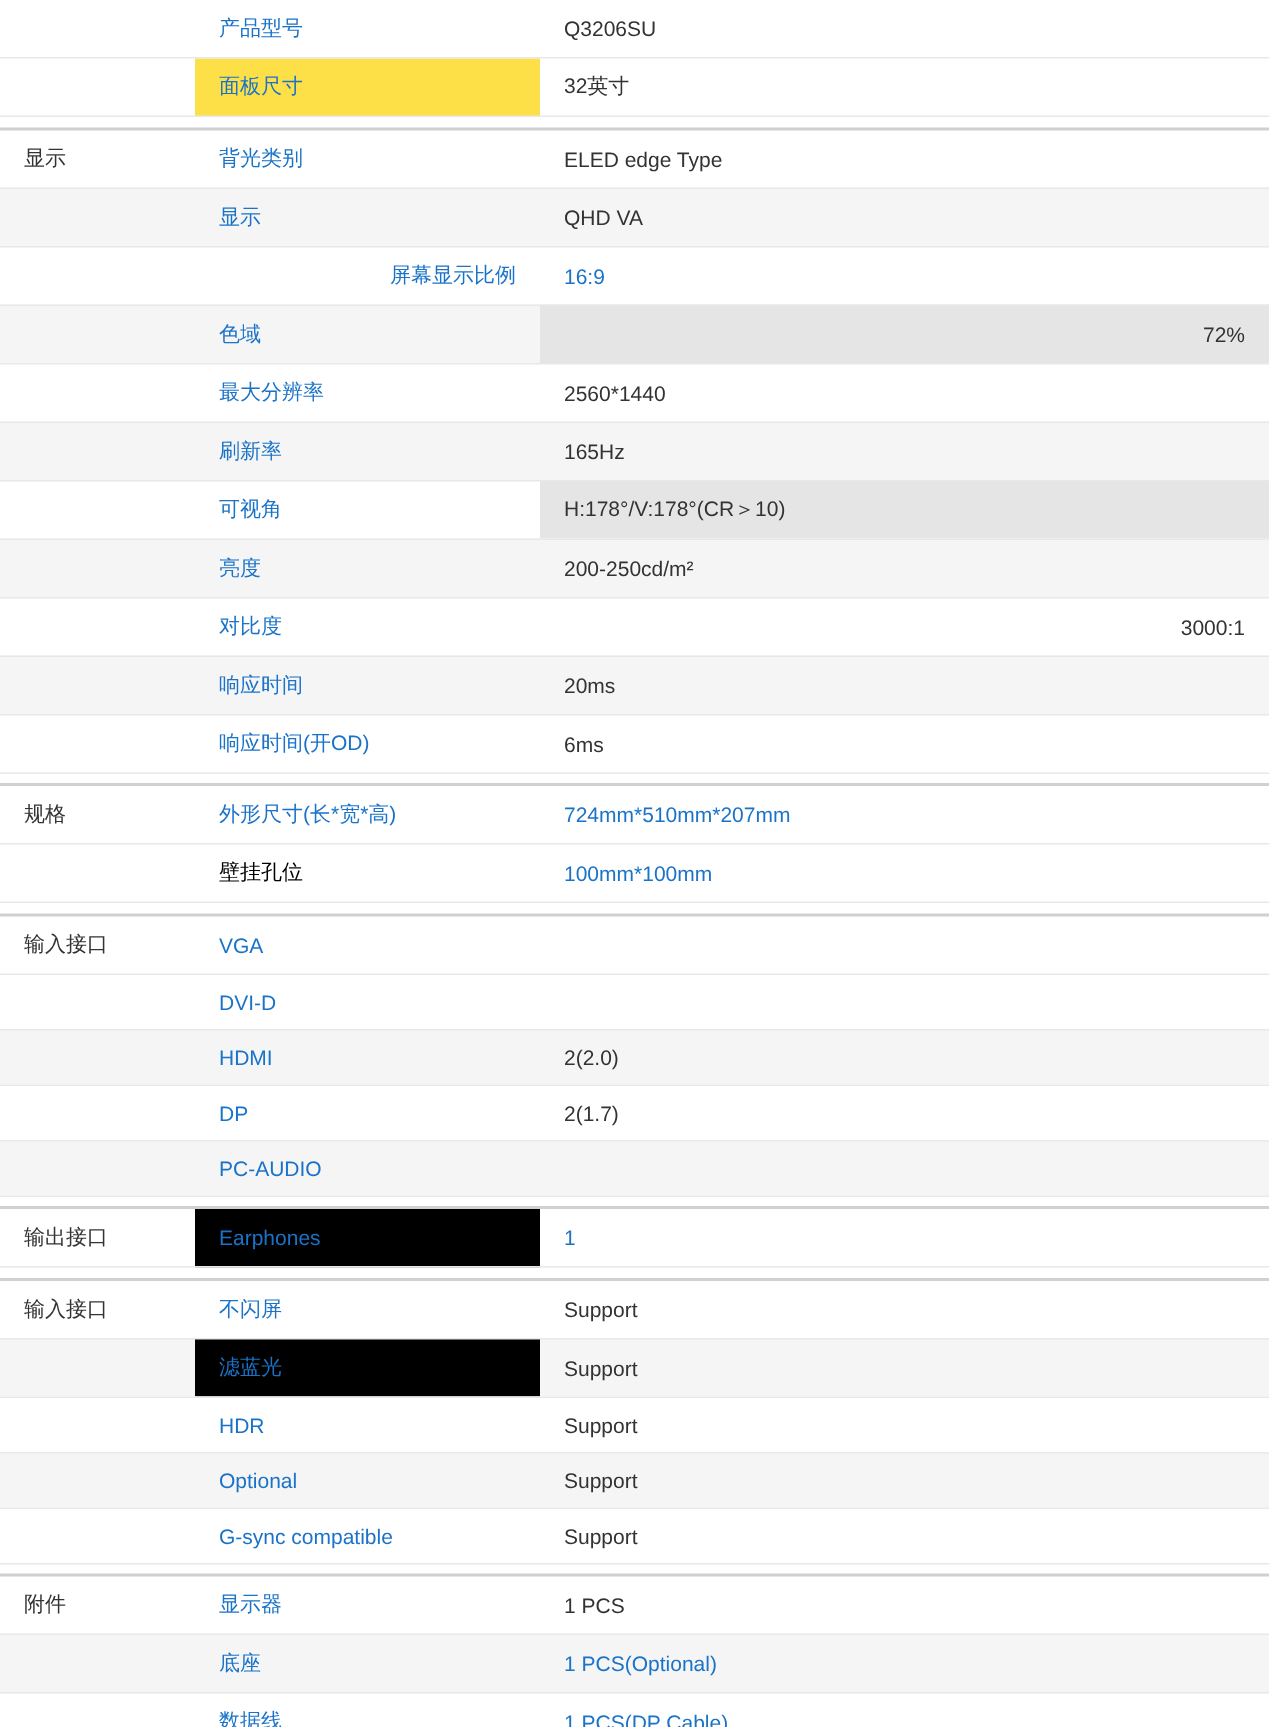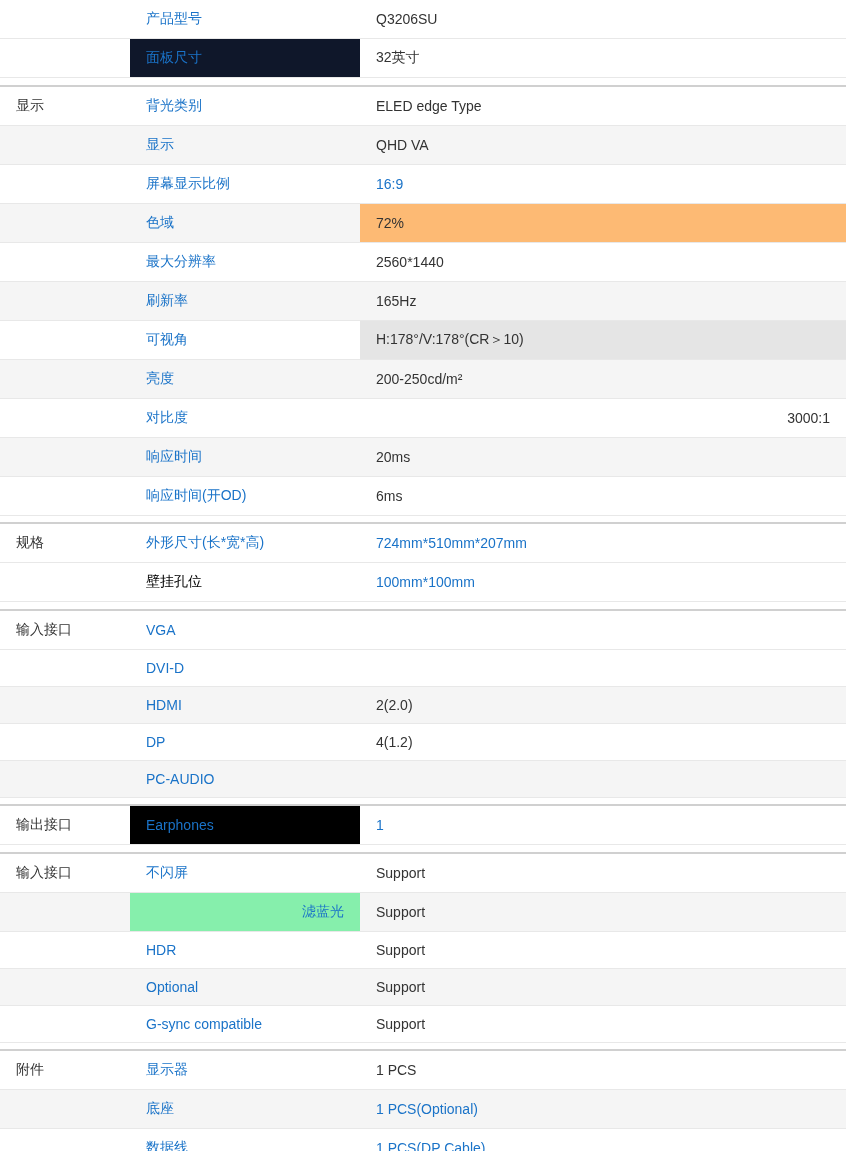--- a/index.html
+++ b/index.html
@@ -35,45 +35,45 @@
 
 <table class="spec-table">
   <tbody id="table-body">
   <tr>
         <td style="background-color: rgb(255, 255, 255); color: rgb(51, 51, 51); width: 130px; border-bottom: 1px solid rgb(232, 232, 232);"></td>
         <td style="background-color: rgb(255, 255, 255); color: rgb(26, 115, 200); width: 230px; border-bottom: 1px solid rgb(232, 232, 232);">产品型号</td>
         <td style="background-color: rgb(255, 255, 255); color: rgb(51, 51, 51); border-bottom: 1px solid rgb(232, 232, 232);">Q3206SU</td>
       </tr>
       <tr>
         <td style="background-color: rgb(255, 255, 255); color: rgb(51, 51, 51); width: 130px; border-bottom: 1px solid rgb(232, 232, 232);"></td>
-        <td style="background-color: #0f172a; color: rgb(26, 115, 200); width: 230px; border-bottom: 1px solid rgb(232, 232, 232);">面板尺寸</td>
+        <td style="background-color: #fde047; color: rgb(26, 115, 200); width: 230px; border-bottom: 1px solid rgb(232, 232, 232);">面板尺寸</td>
         <td style="background-color: rgb(255, 255, 255); color: rgb(51, 51, 51); border-bottom: 1px solid rgb(232, 232, 232);">32英寸</td>
       </tr>
       <tr>
         <td colspan="3" style="border-bottom: 2px solid rgb(208, 208, 208); background-color: rgb(255, 255, 255); height: 8px; padding: 0px;"></td>
       </tr>
       <tr>
         <td style="background-color: rgb(255, 255, 255); color: rgb(51, 51, 51); width: 130px; border-bottom: 1px solid rgb(232, 232, 232);">显示</td>
         <td style="background-color: rgb(255, 255, 255); color: rgb(26, 115, 200); width: 230px; border-bottom: 1px solid rgb(232, 232, 232);">背光类别</td>
         <td style="background-color: rgb(255, 255, 255); color: rgb(51, 51, 51); border-bottom: 1px solid rgb(232, 232, 232);">ELED edge Type</td>
       </tr>
       <tr>
         <td style="background-color: rgb(245, 245, 245); color: rgb(51, 51, 51); width: 130px; border-bottom: 1px solid rgb(232, 232, 232);"></td>
         <td style="background-color: rgb(245, 245, 245); color: rgb(26, 115, 200); width: 230px; border-bottom: 1px solid rgb(232, 232, 232);">显示</td>
         <td style="background-color: rgb(245, 245, 245); color: rgb(51, 51, 51); border-bottom: 1px solid rgb(232, 232, 232);">QHD VA</td>
       </tr>
       <tr>
         <td style="background-color: rgb(255, 255, 255); color: rgb(51, 51, 51); width: 130px; border-bottom: 1px solid rgb(232, 232, 232);"></td>
-        <td style="background-color: rgb(255, 255, 255); color: rgb(26, 115, 200); width: 230px; border-bottom: 1px solid rgb(232, 232, 232);">屏幕显示比例</td>
+        <td style="background-color: rgb(255, 255, 255); color: rgb(26, 115, 200); width: 230px; border-bottom: 1px solid rgb(232, 232, 232); text-align: right;">屏幕显示比例</td>
         <td style="background-color: rgb(255, 255, 255); color: rgb(26, 115, 200); border-bottom: 1px solid rgb(232, 232, 232);">16:9</td>
       </tr>
       <tr>
         <td style="background-color: rgb(245, 245, 245); color: rgb(51, 51, 51); width: 130px; border-bottom: 1px solid rgb(232, 232, 232);"></td>
         <td style="background-color: rgb(245, 245, 245); color: rgb(26, 115, 200); width: 230px; border-bottom: 1px solid rgb(232, 232, 232); font-family: Liberation Mono, monospace;">色域</td>
-        <td style="background-color: #fdba74; color: rgb(51, 51, 51); border-bottom: 1px solid rgb(232, 232, 232);">72%</td>
+        <td style="background-color: #e5e5e5; color: rgb(51, 51, 51); border-bottom: 1px solid rgb(232, 232, 232); text-align: right;">72%</td>
       </tr>
       <tr>
         <td style="background-color: rgb(255, 255, 255); color: rgb(51, 51, 51); width: 130px; border-bottom: 1px solid rgb(232, 232, 232);"></td>
         <td style="background-color: rgb(255, 255, 255); color: rgb(26, 115, 200); width: 230px; border-bottom: 1px solid rgb(232, 232, 232);">最大分辨率</td>
         <td style="background-color: rgb(255, 255, 255); color: rgb(51, 51, 51); border-bottom: 1px solid rgb(232, 232, 232);">2560*1440</td>
       </tr>
       <tr>
         <td style="background-color: rgb(245, 245, 245); color: rgb(51, 51, 51); width: 130px; border-bottom: 1px solid rgb(232, 232, 232);"></td>
         <td style="background-color: rgb(245, 245, 245); color: rgb(26, 115, 200); width: 230px; border-bottom: 1px solid rgb(232, 232, 232);">刷新率</td>
         <td style="background-color: rgb(245, 245, 245); color: rgb(51, 51, 51); border-bottom: 1px solid rgb(232, 232, 232);">165Hz</td>
@@ -130,21 +130,21 @@
         <td style="background-color: rgb(255, 255, 255); color: rgb(51, 51, 51); border-bottom: 1px solid rgb(232, 232, 232);"></td>
       </tr>
       <tr>
         <td style="background-color: rgb(245, 245, 245); color: rgb(51, 51, 51); width: 130px; border-bottom: 1px solid rgb(232, 232, 232);"></td>
         <td style="background-color: rgb(245, 245, 245); color: rgb(26, 115, 200); width: 230px; border-bottom: 1px solid rgb(232, 232, 232);">HDMI</td>
         <td style="background-color: rgb(245, 245, 245); color: rgb(51, 51, 51); border-bottom: 1px solid rgb(232, 232, 232);">2(2.0)</td>
       </tr>
       <tr>
         <td style="background-color: rgb(255, 255, 255); color: rgb(51, 51, 51); width: 130px; border-bottom: 1px solid rgb(232, 232, 232);"></td>
         <td style="background-color: rgb(255, 255, 255); color: rgb(26, 115, 200); width: 230px; border-bottom: 1px solid rgb(232, 232, 232);">DP</td>
-        <td style="background-color: rgb(255, 255, 255); color: rgb(51, 51, 51); border-bottom: 1px solid rgb(232, 232, 232);">4(1.2)</td>
+        <td style="background-color: rgb(255, 255, 255); color: rgb(51, 51, 51); border-bottom: 1px solid rgb(232, 232, 232);">2(1.7)</td>
       </tr>
       <tr>
         <td style="background-color: rgb(245, 245, 245); color: rgb(51, 51, 51); width: 130px; border-bottom: 1px solid rgb(232, 232, 232);"></td>
         <td style="background-color: rgb(245, 245, 245); color: rgb(26, 115, 200); width: 230px; border-bottom: 1px solid rgb(232, 232, 232);">PC-AUDIO</td>
         <td style="background-color: rgb(245, 245, 245); color: rgb(51, 51, 51); border-bottom: 1px solid rgb(232, 232, 232);"></td>
       </tr>
       <tr>
         <td colspan="3" style="border-bottom: 2px solid rgb(208, 208, 208); background-color: rgb(255, 255, 255); height: 8px; padding: 0px;"></td>
       </tr>
       <tr>
@@ -155,21 +155,21 @@
       <tr>
         <td colspan="3" style="border-bottom: 2px solid rgb(208, 208, 208); background-color: rgb(255, 255, 255); height: 8px; padding: 0px;"></td>
       </tr>
       <tr>
         <td style="background-color: rgb(255, 255, 255); color: rgb(51, 51, 51); width: 130px; border-bottom: 1px solid rgb(232, 232, 232);">输入接口</td>
         <td style="background-color: rgb(255, 255, 255); color: rgb(26, 115, 200); width: 230px; border-bottom: 1px solid rgb(232, 232, 232);">不闪屏</td>
         <td style="background-color: rgb(255, 255, 255); color: rgb(51, 51, 51); border-bottom: 1px solid rgb(232, 232, 232);">Support</td>
       </tr>
       <tr>
         <td style="background-color: rgb(245, 245, 245); color: rgb(51, 51, 51); width: 130px; border-bottom: 1px solid rgb(232, 232, 232);"></td>
-        <td style="background-color: #86efac; color: rgb(26, 115, 200); width: 230px; border-bottom: 1px solid rgb(232, 232, 232); text-align: right;">滤蓝光</td>
+        <td style="background-color: #000000; color: rgb(26, 115, 200); width: 230px; border-bottom: 1px solid rgb(232, 232, 232);">滤蓝光</td>
         <td style="background-color: rgb(245, 245, 245); color: rgb(51, 51, 51); border-bottom: 1px solid rgb(232, 232, 232);">Support</td>
       </tr>
       <tr>
         <td style="background-color: rgb(255, 255, 255); color: rgb(51, 51, 51); width: 130px; border-bottom: 1px solid rgb(232, 232, 232);"></td>
         <td style="background-color: rgb(255, 255, 255); color: rgb(26, 115, 200); width: 230px; border-bottom: 1px solid rgb(232, 232, 232);">HDR</td>
         <td style="background-color: rgb(255, 255, 255); color: rgb(51, 51, 51); border-bottom: 1px solid rgb(232, 232, 232);">Support</td>
       </tr>
       <tr>
         <td style="background-color: rgb(245, 245, 245); color: rgb(51, 51, 51); width: 130px; border-bottom: 1px solid rgb(232, 232, 232);"></td>
         <td style="background-color: rgb(245, 245, 245); color: rgb(26, 115, 200); width: 230px; border-bottom: 1px solid rgb(232, 232, 232);">Optional</td>

